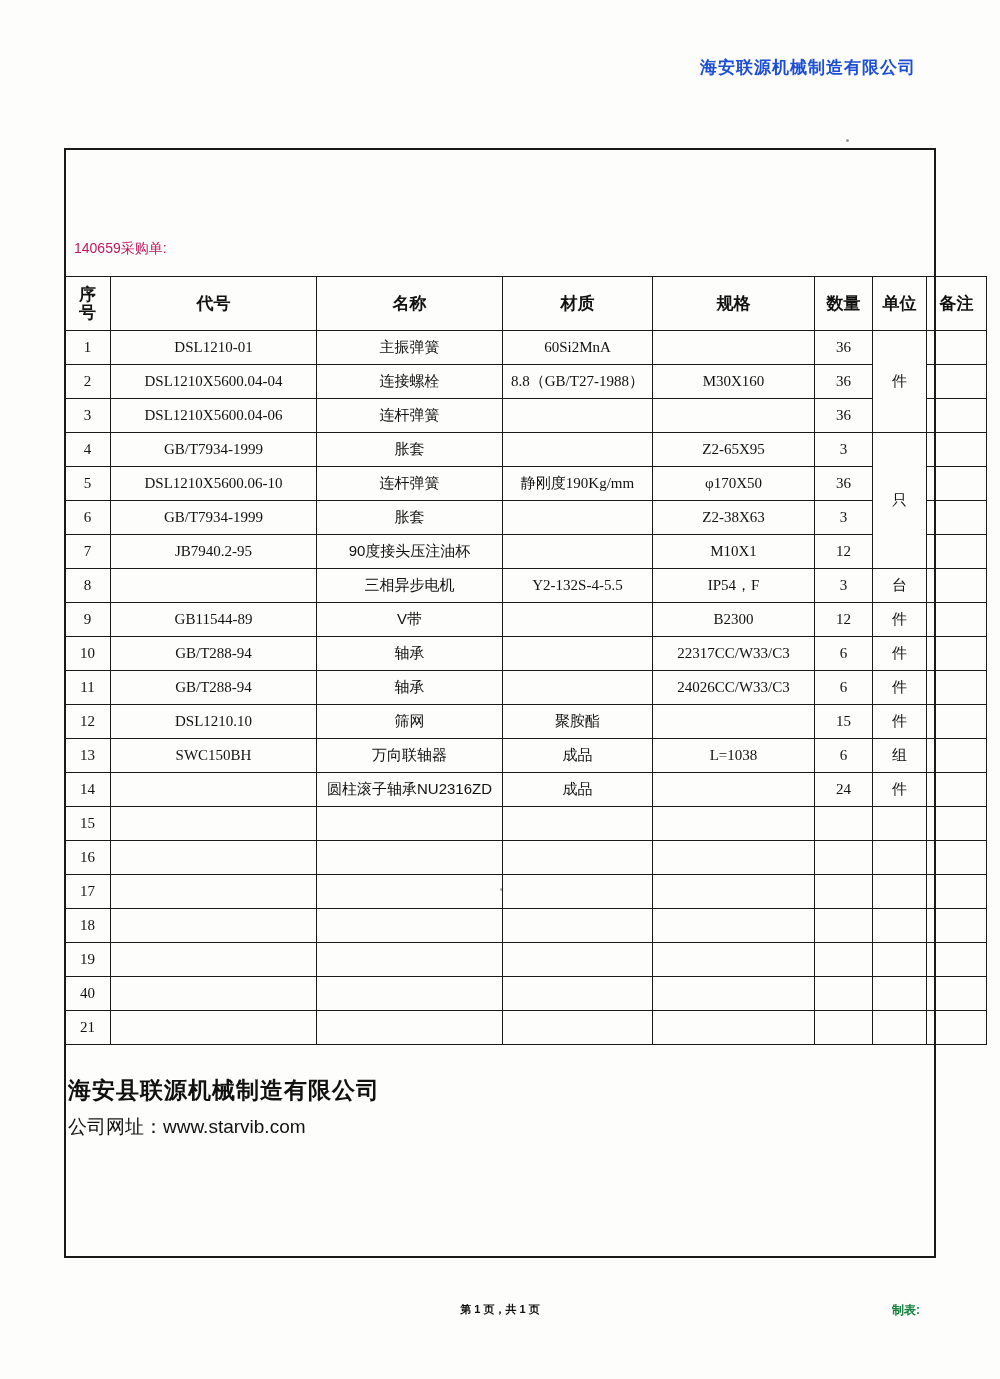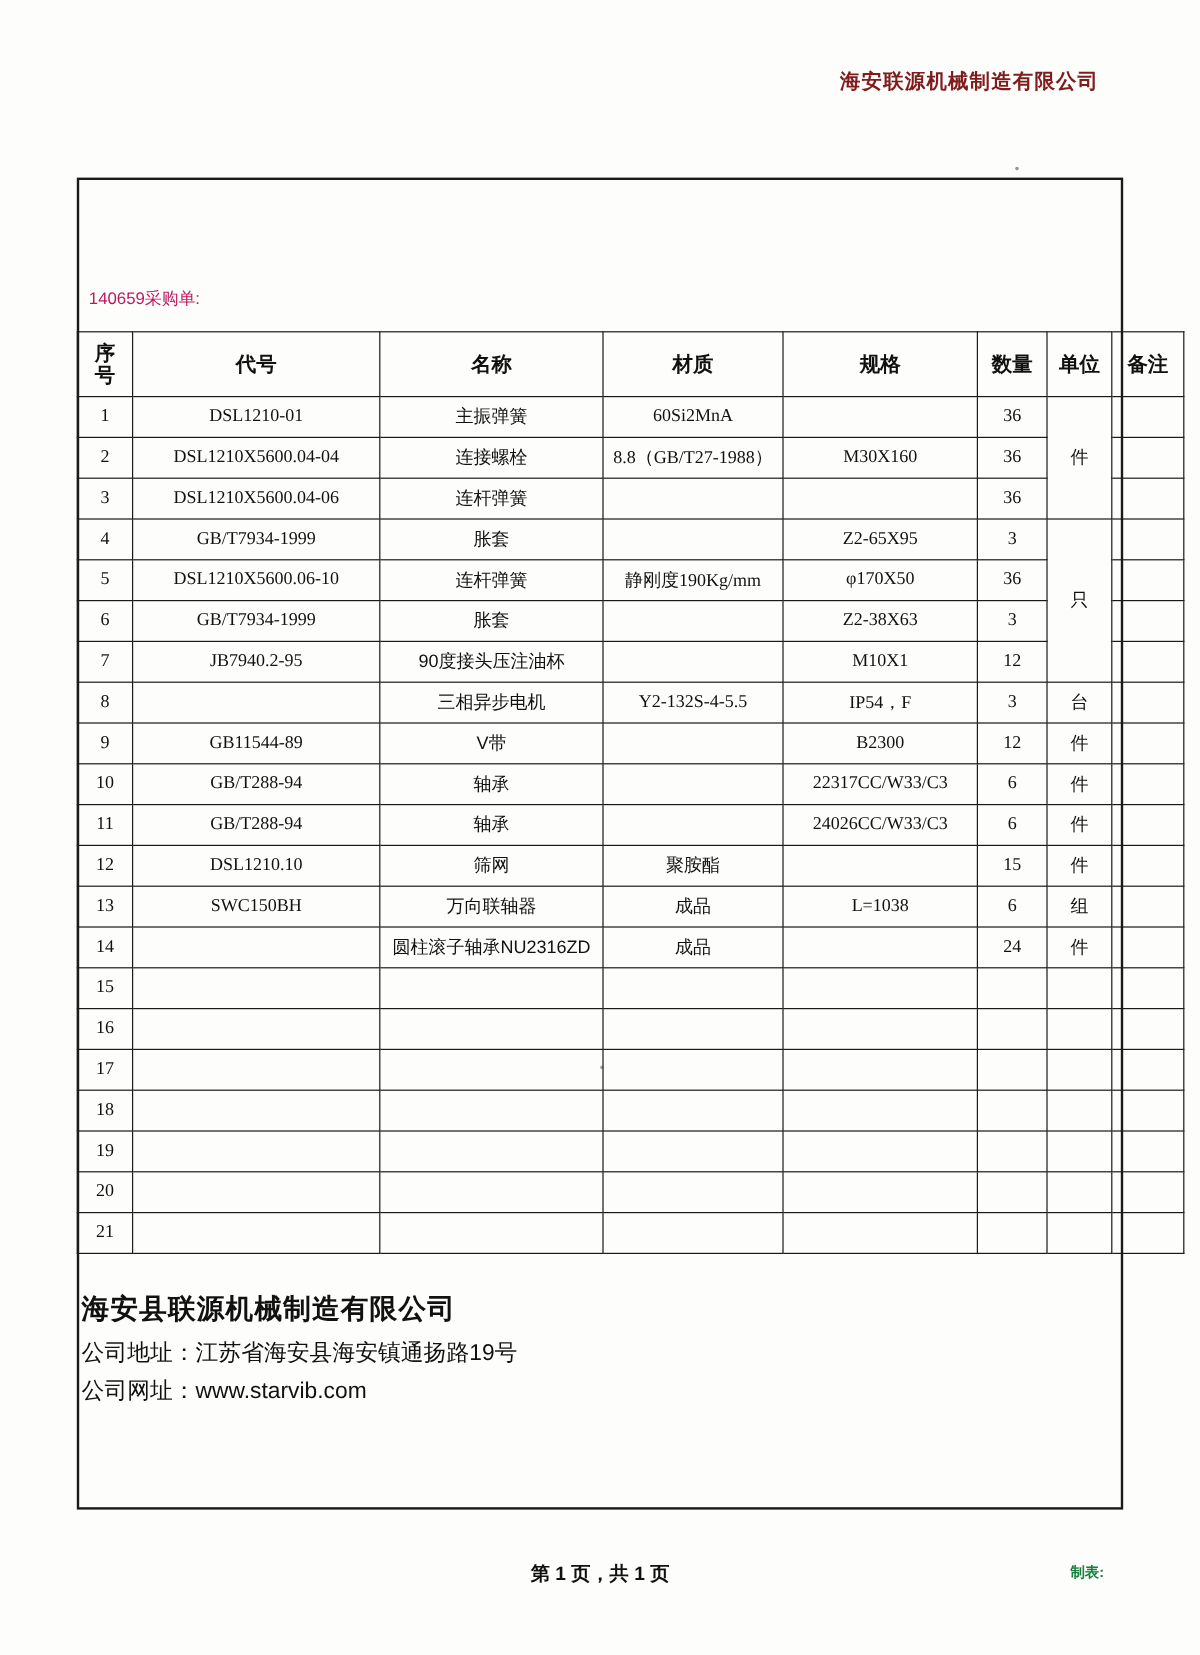--- a/index.html
+++ b/index.html
@@ -21,21 +21,21 @@
     background: #fdfdfb;
   }
   .company-header {
     position: absolute;
     top: 56px;
     right: 84px;
     font-family: "Liberation Sans", sans-serif;
     font-weight: bold;
     font-size: 17px;
     letter-spacing: 1px;
-    color: #7f1d1d;
+    color: #1d4ed8;
   }
   .doc-frame {
     position: absolute;
     left: 64px;
     top: 148px;
     width: 872px;
     height: 1110px;
     border: 2px solid #1a1a1a;
     box-sizing: border-box;
   }
@@ -130,21 +130,21 @@
     top: 1302px;
     height: 30px;
   }
   .page-num {
     position: absolute;
     left: 0;
     right: 0;
     text-align: center;
     font-family: "Liberation Sans", sans-serif;
     font-weight: bold;
-    font-size: 16px;
+    font-size: 11px;
     color: #111;
   }
   .maker {
     position: absolute;
     right: 80px;
     top: 0;
     font-family: "Liberation Sans", sans-serif;
     font-weight: bold;
     font-size: 12px;
     color: #15803d;
@@ -393,21 +393,21 @@
         <td class="col-seq">19</td>
         <td class="col-code"></td>
         <td class="col-name"></td>
         <td class="col-mat"></td>
         <td class="col-spec"></td>
         <td class="col-qty"></td>
         <td class="col-unit"></td>
         <td class="col-note"></td>
       </tr>
       <tr>
-        <td class="col-seq">20</td>
+        <td class="col-seq">40</td>
         <td class="col-code"></td>
         <td class="col-name"></td>
         <td class="col-mat"></td>
         <td class="col-spec"></td>
         <td class="col-qty"></td>
         <td class="col-unit"></td>
         <td class="col-note"></td>
       </tr>
       <tr>
         <td class="col-seq">21</td>
@@ -417,21 +417,20 @@
         <td class="col-spec"></td>
         <td class="col-qty"></td>
         <td class="col-unit"></td>
         <td class="col-note"></td>
       </tr>
     </tbody>
   </table>
 
   <div class="footer-block">
     <div class="footer-title">海安县联源机械制造有限公司</div>
-    <div class="footer-line">公司地址：江苏省海安县海安镇通扬路19号</div>
     <div class="footer-line">公司网址：www.starvib.com</div>
   </div>
 
   <div class="page-footer">
     <div class="page-num">第 1 页，共 1 页</div>
     <div class="maker">制表:</div>
   </div>
 
 </div>
 

